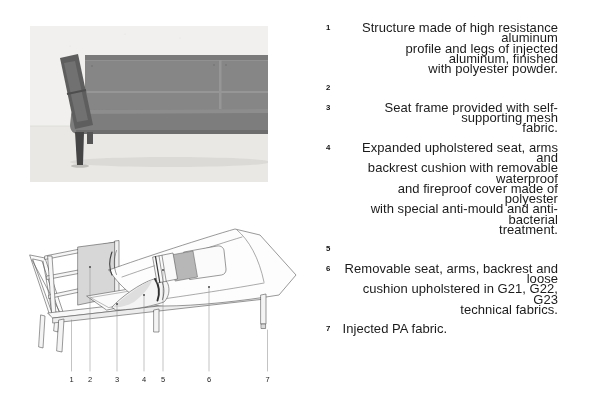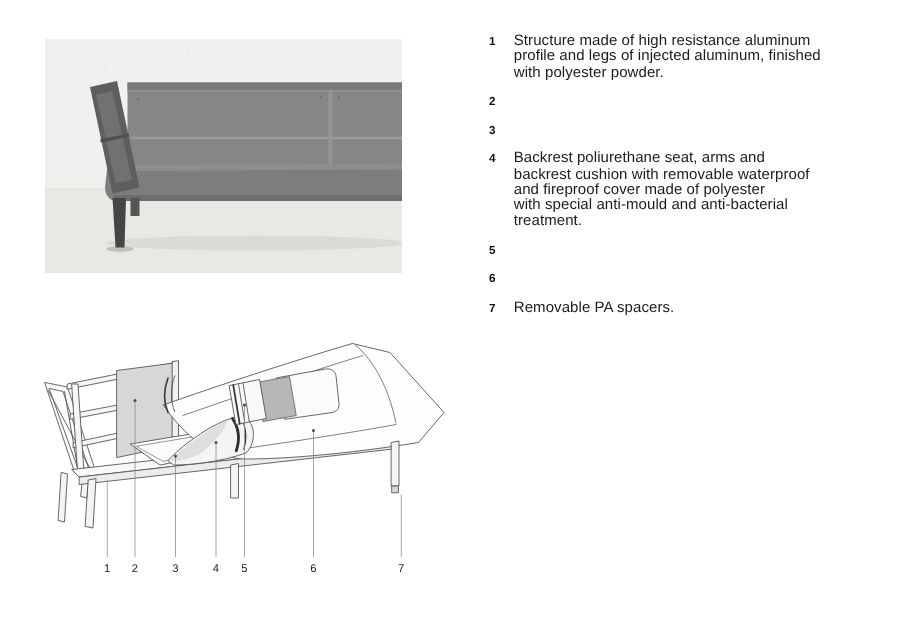--- a/index.html
+++ b/index.html
@@ -17,22 +17,22 @@
   
   .features{
     position:absolute;left:326px;top:23px;width:232px;
     list-style:none;margin:0;padding:0;
   }
   .feature{display:flex;align-items:flex-start;margin:0 0 9px 0;}
   .feature-num{
     flex:none;width:16.5px;font-size:7.8px;line-height:10.3px;font-weight:bold;color:#111;
   }
   .feature-text{
-    margin:0;font-size:10px;line-height:10.3px;letter-spacing:0.05px;
-    white-space:pre-line;color:#1b1b1b;
+    margin:0;font-size:13px;line-height:10.3px;letter-spacing:0.05px;
+    white-space:pre-line;color:#1b1b1b;text-align:right;
   }
 </style>
 </head>
 <body>
 
 <div class="page">
 
   <figure class="photo">
     <svg viewBox="0 0 238 156">
 
@@ -174,34 +174,39 @@
       <span class="feature-num">1</span>
       <p class="feature-text">Structure made of high resistance aluminum
 profile and legs of injected aluminum, finished
 with polyester powder.</p>
     </li>
     <li class="feature">
       <span class="feature-num">2</span>
     </li>
     <li class="feature">
       <span class="feature-num">3</span>
+      <p class="feature-text">Seat frame provided with self-supporting mesh
+fabric.</p>
     </li>
     <li class="feature">
       <span class="feature-num">4</span>
-      <p class="feature-text">Backrest poliurethane seat, arms and
+      <p class="feature-text">Expanded upholstered seat, arms and
 backrest cushion with removable waterproof
 and fireproof cover made of polyester
 with special anti-mould and anti-bacterial
 treatment.</p>
     </li>
     <li class="feature">
       <span class="feature-num">5</span>
     </li>
     <li class="feature">
       <span class="feature-num">6</span>
+      <p class="feature-text">Removable seat, arms, backrest and loose
+cushion upholstered in G21, G22, G23
+technical fabrics.</p>
     </li>
     <li class="feature">
       <span class="feature-num">7</span>
-      <p class="feature-text">Removable PA spacers.</p>
+      <p class="feature-text">Injected PA fabric.</p>
     </li>
   </ol>
 
 </div>
 
 </body></html>

